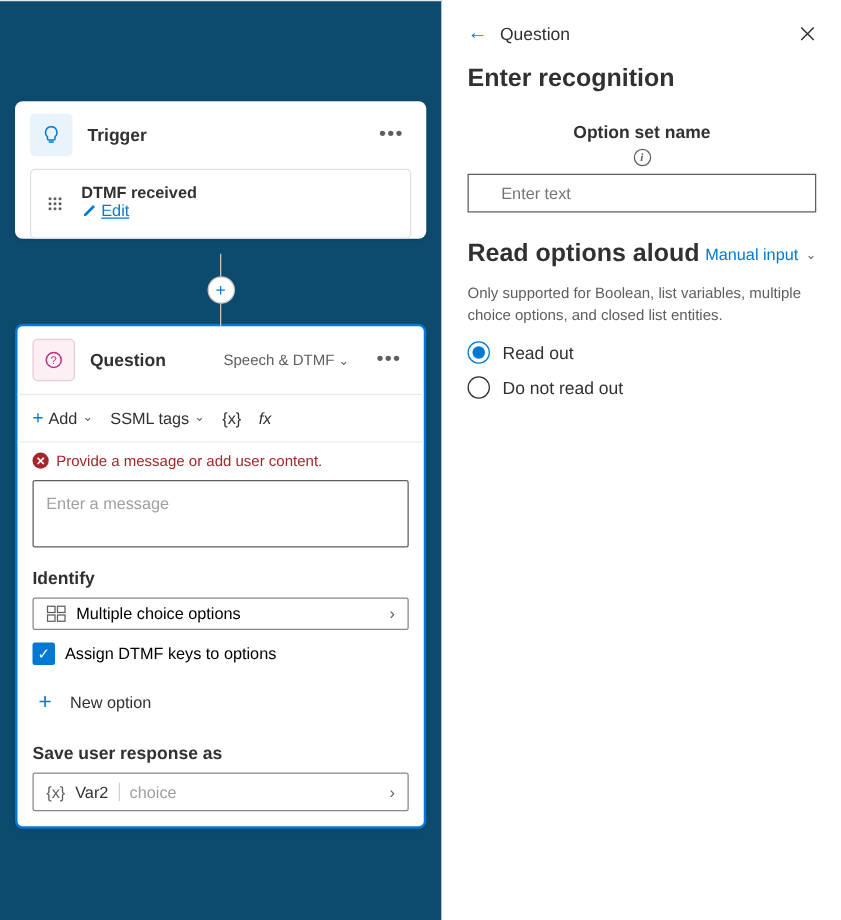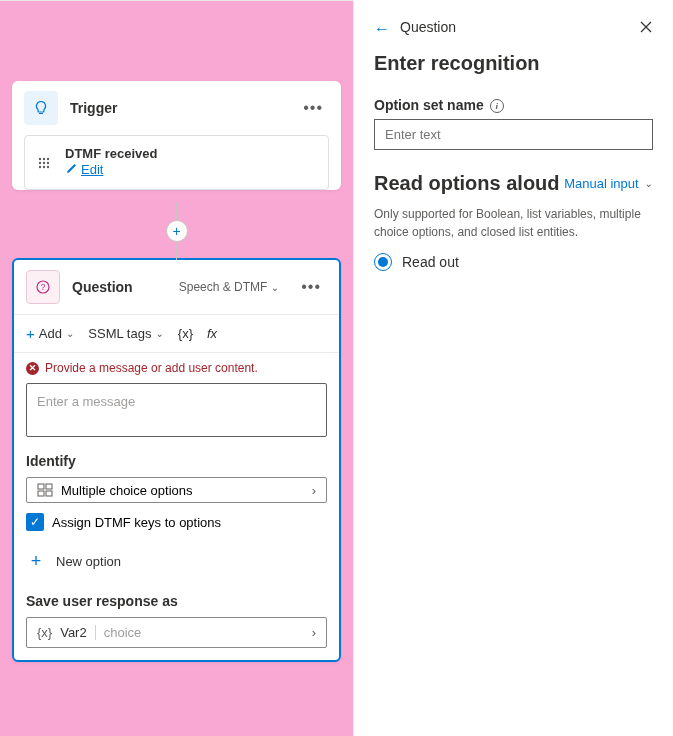--- a/index.html
+++ b/index.html
@@ -1,17 +1,17 @@
 <!DOCTYPE html>
 <html><head>
 <meta charset="utf-8">
 <style>
 * { box-sizing: border-box; margin: 0; padding: 0; font-family: "Segoe UI", -apple-system, sans-serif; }
 body { background: #fff; width: 673px; height: 736px; overflow: hidden; display: flex; }
-.left-panel { width: 353px; background: #f9a8d4; padding: 0; position: relative; border-top: 1px solid #e8e8e8; }
+.left-panel { width: 353px; background: #0c4a6e; padding: 0; position: relative; border-top: 1px solid #e8e8e8; }
 .right-panel { flex: 1; background: #fff; padding: 18px 20px; border-left: 1px solid #eee; }
 
 
 .card { background: #fff; border-radius: 6px; margin: 12px; box-shadow: 0 1px 3px rgba(0,0,0,0.08); }
 .trigger-card { margin-top: 80px; }
 .card-header { display: flex; align-items: center; padding: 10px 12px; }
 .card-icon { width: 34px; height: 34px; display: flex; align-items: center; justify-content: center; border-radius: 4px; margin-right: 12px; }
 .trigger-icon-bg { background: #e8f3fc; color: #0078d4; }
 .question-icon-bg { background: #fdf0f5; color: #b83280; border: 1px solid #e8c8d8; }
 .card-title { font-size: 14px; font-weight: 600; color: #323130; flex: 1; }
@@ -59,23 +59,23 @@
 .var-row .chev-right { margin-left: auto; color: #605e5c; }
 
 
 .panel-top { display: flex; align-items: center; justify-content: space-between; margin-bottom: 16px; }
 .back { display: flex; align-items: center; gap: 10px; color: #0078d4; font-size: 14px; cursor: pointer; }
 .back-arrow { font-size: 16px; }
 .panel-title-text { color: #323130; font-size: 14px; }
 .close { font-size: 16px; color: #323130; cursor: pointer; }
 
 .panel-h1 { font-size: 20px; font-weight: 600; color: #323130; margin-bottom: 22px; }
-.panel-label { font-size: 14px; font-weight: 600; color: #323130; display: flex; align-items: flex-end; gap: 6px; margin-bottom: 6px; }
+.panel-label { font-size: 14px; font-weight: 600; color: #323130; display: flex; align-items: center; gap: 6px; margin-bottom: 6px; flex-direction: column; }
 .info-icon { width: 14px; height: 14px; border: 1px solid #605e5c; border-radius: 50%; display: flex; align-items: center; justify-content: center; font-size: 9px; color: #605e5c; font-style: italic; font-family: serif; }
-.text-input { width: 100%; border: 1px solid #605e5c; padding: 7px 10px; font-size: 13px; color: #a19f9d; margin-bottom: 22px; }
+.text-input { width: 100%; border: 1px solid #605e5c; padding: 7px 26px; font-size: 13px; color: #a19f9d; margin-bottom: 22px; }
 
 .section-row { display: flex; align-items: center; justify-content: space-between; margin-bottom: 10px; }
 .section-title { font-size: 20px; font-weight: 600; color: #323130; }
 .manual-link { color: #0078d4; font-size: 13px; display: flex; align-items: center; gap: 6px; cursor: pointer; }
 
 .help-text { font-size: 12px; color: #605e5c; line-height: 1.5; margin-bottom: 12px; }
 
 .radio-row { display: flex; align-items: center; gap: 10px; font-size: 14px; color: #323130; margin-bottom: 10px; cursor: pointer; }
 .radio { width: 18px; height: 18px; border: 1px solid #323130; border-radius: 50%; display: flex; align-items: center; justify-content: center; }
 .radio.checked { border-color: #0078d4; }
@@ -227,13 +227,17 @@
       <span>Manual input</span>
       <span class="chev">⌄</span>
     </div>
   </div>
   <div class="help-text">Only supported for Boolean, list variables, multiple choice options, and closed list entities.</div>
 
   <div class="radio-row">
     <div class="radio checked"></div>
     <span>Read out</span>
   </div>
+  <div class="radio-row">
+    <div class="radio"></div>
+    <span>Do not read out</span>
+  </div>
 </div>
 
 </body></html>

